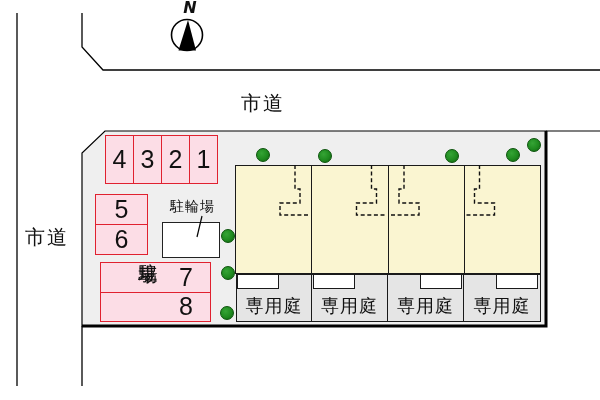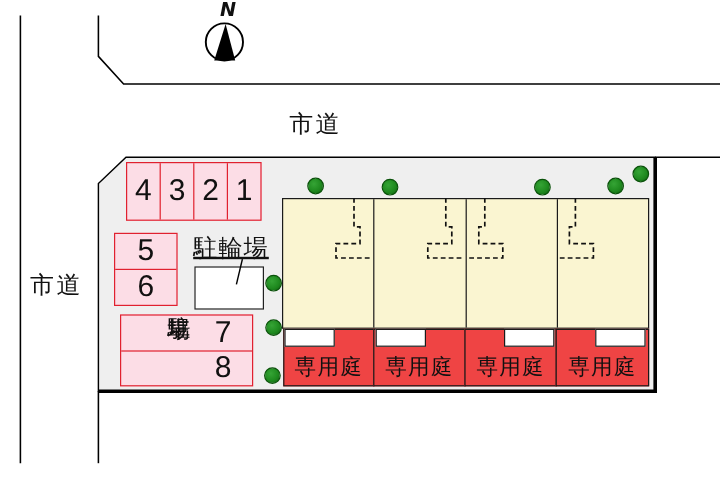--- a/index.html
+++ b/index.html
@@ -20,33 +20,33 @@
   .prow{flex:1;position:relative;display:flex;align-items:center;justify-content:center;
         font-size:25px;}
   .prow + .prow{border-top:1.6px solid #e0212f;}
   .prow .numright{position:absolute;left:65px;top:0;width:40px;height:100%;
         display:flex;align-items:center;justify-content:center;}
   
   #building{background:#faf5d1;border:1.6px solid #1a1a1a;display:flex;}
   .unit{flex:1;}
   .unit + .unit{border-left:1.6px solid #1a1a1a;}
   
-  .garden{background:#ef4444;border:1.3px solid #1a1a1a;
+  .garden{background:#e5e5e5;border:1.3px solid #1a1a1a;
           display:flex;align-items:flex-end;justify-content:center;
           font-size:18px;letter-spacing:1px;padding-bottom:3px;}
   .porch{background:#ffffff;border:1.3px solid #1a1a1a;}
   .whitebox{background:#ffffff;border:1.4px solid #222;}
   
   .tree{width:14px;height:14px;border-radius:50%;
         background:radial-gradient(circle at 38% 35%, #35a435 0%, #1f8a1f 55%, #106010 100%);
         border:1px solid #0a520a;}
   
   .lbl{display:flex;align-items:center;justify-content:center;white-space:nowrap;}
   .road-lbl{font-size:20px;letter-spacing:2px;text-align:center;}
-  .bike-lbl{font-size:20px;letter-spacing:1px;text-decoration:underline;}
+  .bike-lbl{font-size:14px;letter-spacing:1px;}
   .car-lbl{font-size:19px;writing-mode:vertical-rl;text-orientation:upright;
            letter-spacing:1px;line-height:23px;}
   .north-lbl{font-size:16px;font-weight:bold;font-style:italic;
              font-family:"DejaVu Sans","Liberation Sans",sans-serif;}
 </style>
 </head>
 <body>
 
 <div id="stage">
 

